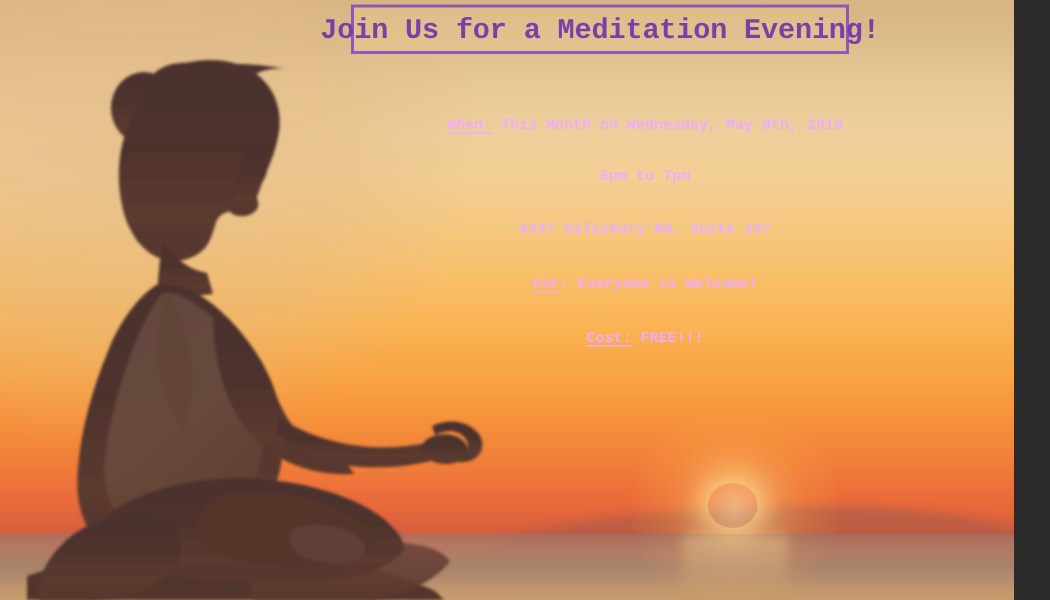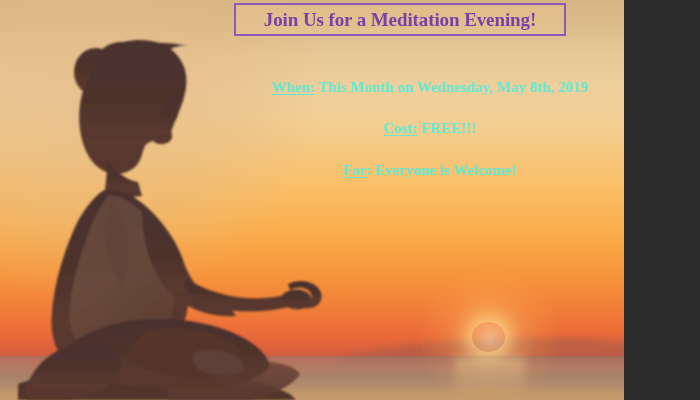--- a/index.html
+++ b/index.html
@@ -3,24 +3,24 @@
 <meta charset="utf-8">
 <title>Meditation Evening Flyer</title>
 <style>
   html, body {
     margin: 0;
     padding: 0;
     background: #2b2b2b;
   }
   #poster {
     position: relative;
-    width: 624px;
+    width: 676px;
     height: 400px;
     overflow: hidden;
-    font-family: Liberation Serif, serif;
+    font-family: Liberation Mono, monospace;
     -webkit-font-smoothing: antialiased;
   }
 
   
   .bg-sky {
     position: absolute;
     inset: 0;
     background: linear-gradient(to bottom,
         #d7b484 0%,
         #dcbb8b 6%,
@@ -164,22 +164,22 @@
   }
 
   .body-lines {
     position: absolute;
     left: 200px;
     top: 62px;
     width: 460px;
     text-align: center;
   }
   .line {
-    color: #5eead4;
-    font-size: 15px;
+    color: #f0abfc;
+    font-size: 10px;
     font-weight: bold;
     white-space: nowrap;
     line-height: 1;
   }
   .line .lead {
     text-decoration: underline;
     text-underline-offset: 2px;
   }
   
   .l-when   { margin-top: 18px; }
@@ -345,27 +345,33 @@
   <div class="title-box">
     <span class="title-text">Join Us for a Meditation Evening!</span>
   </div>
 
   <div class="body-lines">
 
     <div class="line l-when">
       <span class="lead">When:</span><span> This Month on Wednesday, May 8th, 2019</span>
     </div>
 
-
-
-
+    <div class="line l-time">
+      <span>6pm to 7pm</span>
+    </div>
+
+
+    <div class="line l-addr">
+      <span>4237 Salisbury Rd, Suite 107</span>
+    </div>
+
+
+    <div class="line l-for">
+      <span class="lead">For</span><span>: Everyone is Welcome!</span>
+    </div>
 
     <div class="line l-cost">
       <span class="lead">Cost:</span><span> FREE!!!</span>
     </div>
 
-    <div class="line l-for">
-      <span class="lead">For</span><span>: Everyone is Welcome!</span>
-    </div>
-
   </div>
 
 </div>
 
 </body></html>

